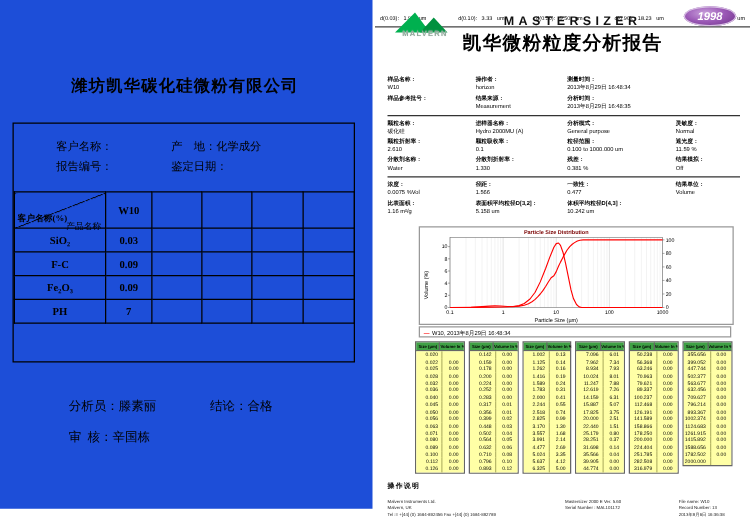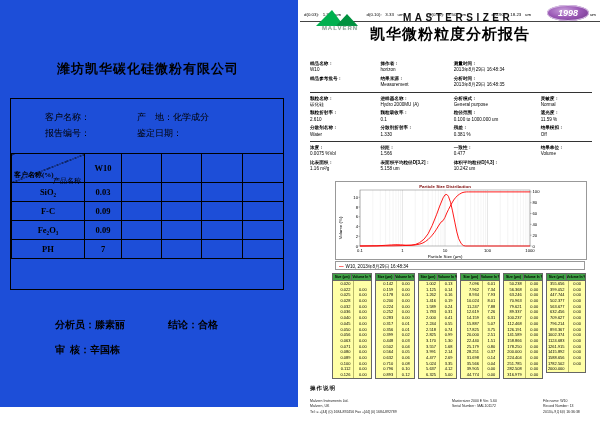--- a/index.html
+++ b/index.html
@@ -19,21 +19,21 @@
   .li-rep{left:34px;top:28px;}
   .li-date{left:126px;top:28px;}
   table.chem{position:absolute;left:0;top:54px;width:272px;border-collapse:collapse;table-layout:fixed;}
   table.chem td{border:1px solid #000;height:18px;text-align:center;vertical-align:middle;
                 font-weight:bold;font-size:8.5px;padding:0;}
   table.chem tr.hrow td{height:28px;}
   td.diag{position:relative;background:
       linear-gradient(to bottom right,transparent 49.4%,#000 49.4%,#000 50.6%,transparent 50.6%);}
   .diag-top{position:absolute;top:3px;right:3px;font-size:7px;font-weight:normal;margin-top:19px;}
   .diag-bot{position:absolute;bottom:2px;left:2px;font-size:7px;font-weight:bold;}
-  .l-sign{position:absolute;font-size:10px;font-weight:bold;white-space:pre;}
+  .l-sign{position:absolute;font-size:10px;font-weight:normal;white-space:pre;}
   .ls-analyst{left:55px;top:318px;}
   .ls-concl{left:168px;top:318px;}
   .ls-review{left:55px;top:343px;}
   
   .rpage{position:absolute;left:300px;top:0;width:300px;height:424px;background:#fff;}
   .malvern{position:absolute;left:10px;top:7px;width:60px;height:28px;}
   .malvern-word{position:absolute;left:2px;top:18px;width:56px;text-align:center;font-size:6px;
                 font-weight:bold;letter-spacing:1px;color:#8fa89b;
                 text-shadow:0 0 1px #cfd8d2;}
   .msizer{position:absolute;left:103px;top:12px;font-size:10px;font-weight:bold;

